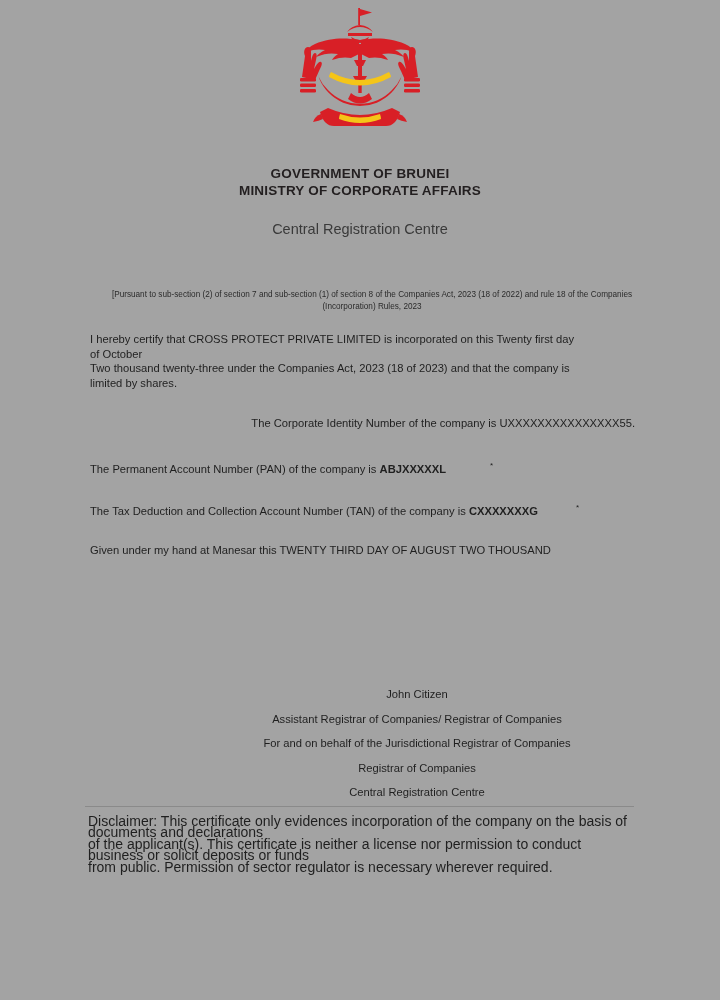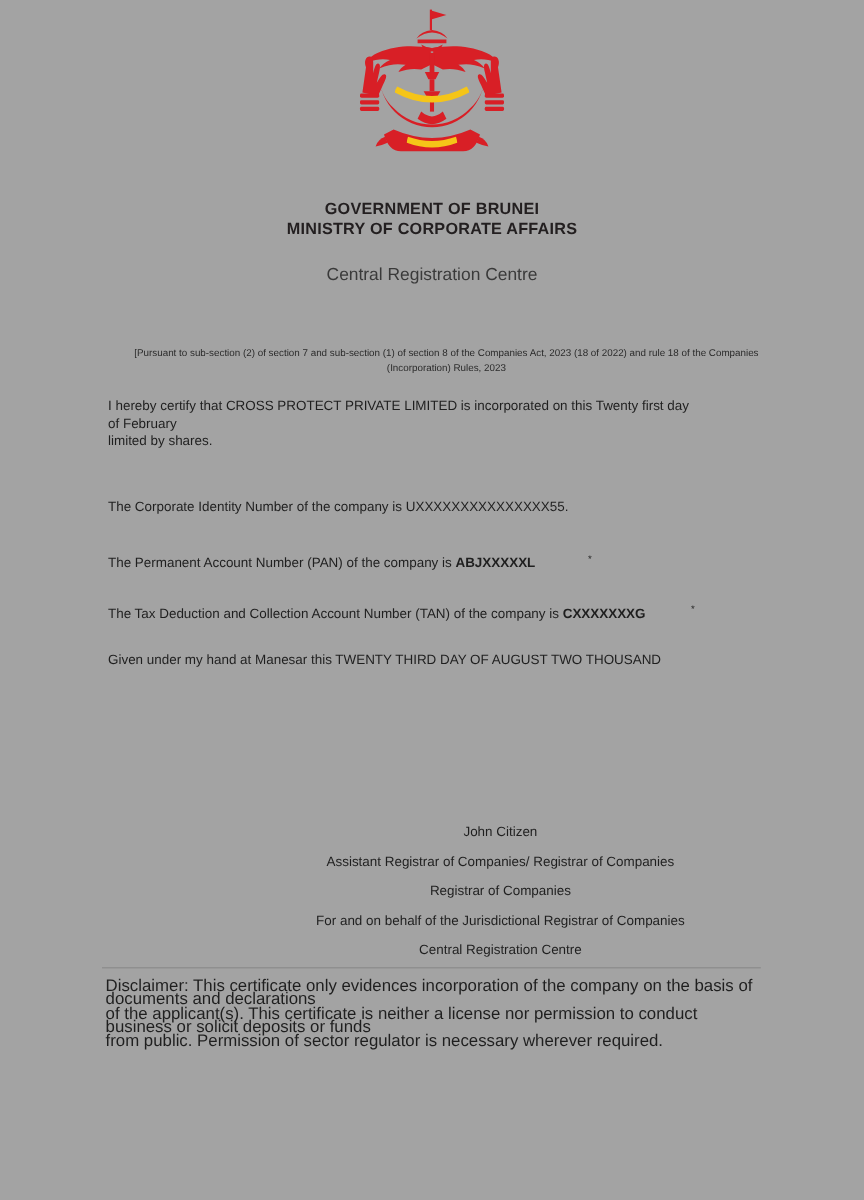--- a/index.html
+++ b/index.html
@@ -79,21 +79,21 @@
   
   .body-text {
     position: absolute;
     left: 90px;
     width: 545px;
     font-size: 11.2px;
     line-height: 14.6px;
     color: #1f1f1f;
   }
   .p-certify { top: 332px; }
-  .p-cin     { top: 416px; }
+  .p-cin     { top: 416px; text-align: right; }
   .p-pan     { top: 459px; }
   .p-tan     { top: 501px; }
   .p-given   { top: 543px; }
 
   .bold-val { font-weight: bold; }
   .asterisk {
     font-size: 8px;
     vertical-align: super;
     color: #1f1f1f;
   }
@@ -212,21 +212,22 @@
   <div class="centre-line">Central Registration Centre</div>
 
 
   <div class="pursuant">
     <span>[Pursuant to sub-section (2) of section 7 and sub-section (1) of section 8 of the Companies Act, 2023 (18 of 2022) and</span>
     <span>rule 18 of the Companies (Incorporation) Rules, 2023</span>
   </div>
 
   <div class="body-text p-certify">
     <div>I hereby certify that CROSS PROTECT PRIVATE LIMITED is incorporated on this Twenty first day</div>
-    <div>of February</div>
+    <div>of October</div>
+    <div>Two thousand twenty-three under the Companies Act, 2023 (18 of 2023) and that the company is</div>
     <div>limited by shares.</div>
   </div>
 
   <div class="body-text p-cin">The Corporate Identity Number of the company is UXXXXXXXXXXXXXXX55.</div>
 
   <div class="body-text p-tan">
     <span>The Tax Deduction and Collection Account Number (TAN) of the company is </span><span class="bold-val">CXXXXXXXG</span><span class="sp-tan"></span><span class="asterisk">*</span>
   </div>
 
   <div class="body-text p-pan">
@@ -234,22 +235,22 @@
   </div>
 
   <div class="body-text p-given">
     <div>Given under my hand at Manesar this TWENTY THIRD DAY OF AUGUST TWO THOUSAND</div>
   </div>
 
 
   <div class="sig-block">
     <div>John Citizen</div>
     <div>Assistant Registrar of Companies/ Registrar of Companies</div>
+    <div>For and on behalf of the Jurisdictional Registrar of Companies</div>
     <div>Registrar of Companies</div>
-    <div>For and on behalf of the Jurisdictional Registrar of Companies</div>
     <div>Central Registration Centre</div>
   </div>
 
   <div class="rule"></div>
 
   <div class="disclaimer">
     <div>Disclaimer: This certificate only evidences incorporation of the company on the basis of documents and declarations</div>
     <div>of the applicant(s). This certificate is neither a license nor permission to conduct business or solicit deposits or funds</div>
     <div>from public. Permission of sector regulator is necessary wherever required.</div>
   </div>

